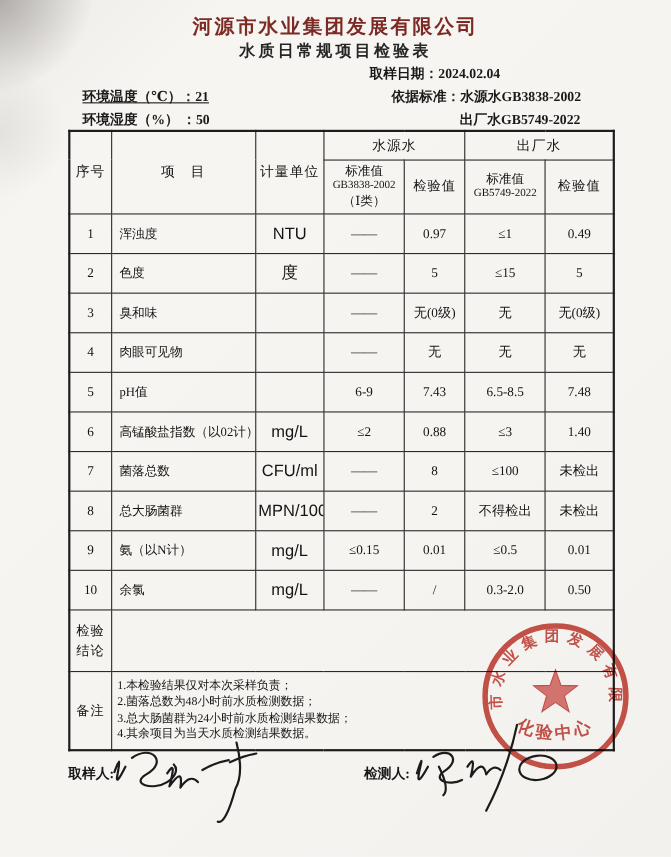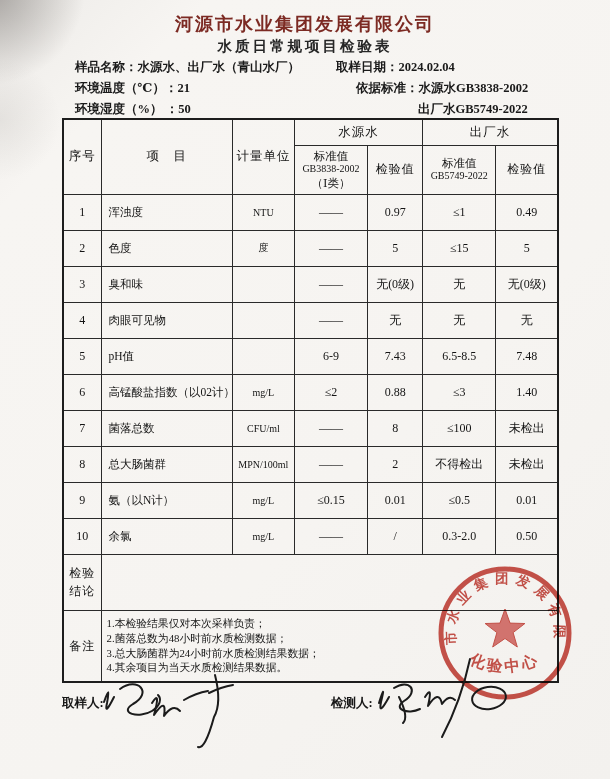--- a/index.html
+++ b/index.html
@@ -31,41 +31,40 @@
     font-weight:normal;overflow:hidden;
   }
   .tbl{border:2px solid #1d1d1d;}
   .hdr-group{height:26px;font-size:12.5px;letter-spacing:1px;}
   .hdr-sub{height:49px;}
   .std-hdr{font-size:10px;line-height:1.25;}
   .std-hdr .big{font-size:11.5px;}
   .chk-hdr{font-size:12px;letter-spacing:1px;}
   .row-data td{height:35px;}
   .cell-item{text-align:left !important;padding-left:7px !important;font-size:11.5px;white-space:nowrap;}
-  .cell-unit{font-size:10px;font-family:Liberation Serif, serif;}
+  .cell-unit{font-size:15px;font-family:Liberation Sans, sans-serif;}
   .concl-row td{height:55px;}
   .concl-label,.remark-label{font-size:12px;letter-spacing:1px;line-height:1.5;}
   .remark-row td{height:66px;}
   .remark-body{text-align:left !important;vertical-align:middle;padding:2px 4px 2px 5px !important;margin-top:40px;}
   .remark-note{font-size:10.8px;line-height:1.38;white-space:nowrap;color:#151515;}
   .footer-label{position:absolute;font-size:12.5px;font-weight:600;color:#171717;}
   .seal{position:absolute;left:425px;top:553px;width:160px;height:160px;opacity:.87;mix-blend-mode:multiply;}
   .sig-overlay{position:absolute;left:0;top:0;width:610px;height:779px;pointer-events:none;}
 </style>
 </head>
 <body>
 
 <div class="page">
 
   <div class="title">河源市水业集团发展有限公司</div>
   <div class="subtitle">水质日常规项目检验表</div>
 
-  <div class="info-line" style="left:75px;top:59px;">样品名称：水源水、出厂水（青山水厂）</div>
   <div class="info-line" style="left:336px;top:59px;">取样日期：2024.02.04</div>
-  <div class="info-line" style="left:75px;top:80px;">环境温度（℃）：21</div>
+  <div class="info-line" style="left:75px;top:80px;text-decoration:underline;">环境温度（℃）：21</div>
   <div class="info-line" style="left:356px;top:80px;">依据标准：水源水GB3838-2002</div>
   <div class="info-line" style="left:75px;top:101px;">环境湿度（%） ：50</div>
   <div class="info-line" style="left:418px;top:101px;">出厂水GB5749-2022</div>
 
   <table class="tbl">
     <colgroup>
       <col style="width:38px">
         <col style="width:131px">
         <col style="width:62px">
       <col style="width:73px">

